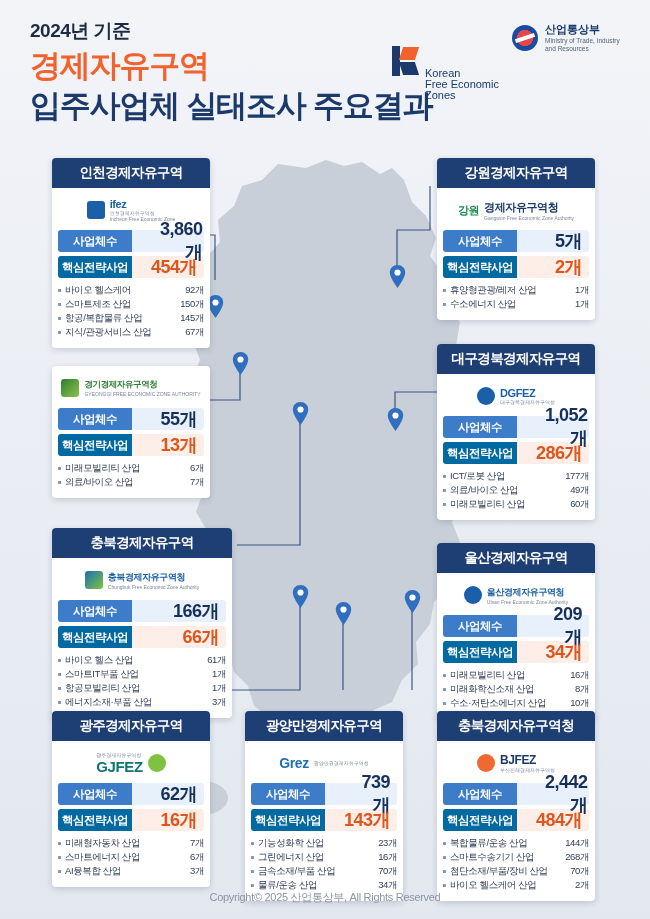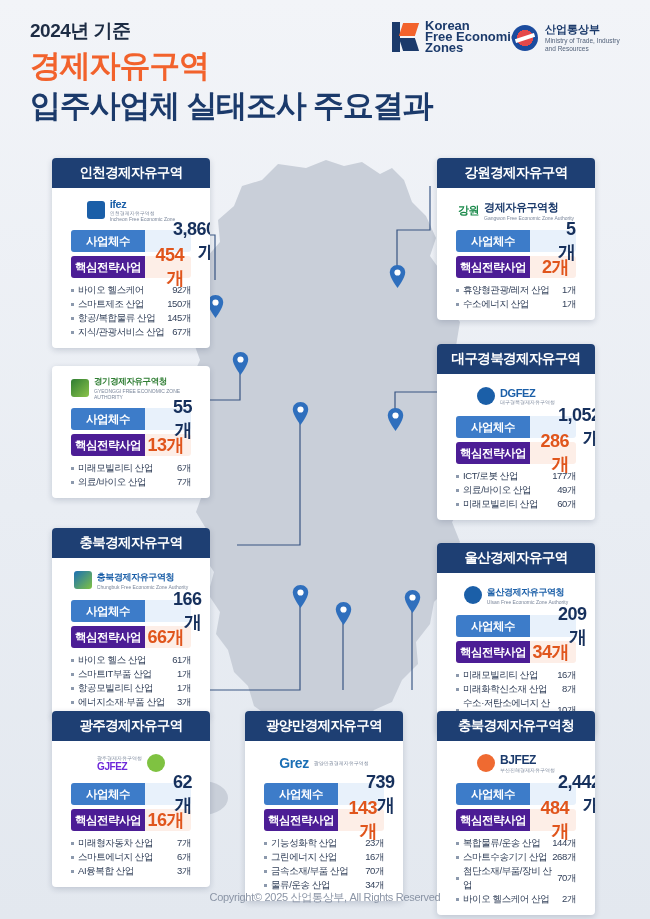--- a/index.html
+++ b/index.html
@@ -45,21 +45,21 @@
     background: #1b3a6b;
   }
   .kfez-mark .bar2 {
     position: absolute; left: 9px; top: 1px; width: 16px; height: 13px;
     background: #f2622c; transform: skewX(-18deg);
   }
   .kfez-mark .bar3 {
     position: absolute; left: 9px; top: 16px; width: 16px; height: 13px;
     background: #1b3a6b; transform: skewX(18deg);
   }
-  .kfez-text { font-size: 13px; line-height: 11px; font-weight: bold; color: #1b3a6b; }
+  .kfez-text { font-size: 11px; line-height: 11px; font-weight: normal; color: #1b3a6b; margin-top: 48px; }
 
   .logo-motie {
     position: absolute; left: 512px; top: 22px;
     display: flex; align-items: center; gap: 7px;
   }
   .motie-mark {
     width: 26px; height: 26px; border-radius: 50%;
     background: radial-gradient(circle at 50% 50%, #e4484a 0 45%, #1b4b9e 45% 100%);
     position: relative; overflow: hidden;
   }
@@ -85,21 +85,21 @@
     background: #ffffff;
     border-radius: 4px;
     box-shadow: 0 2px 6px rgba(20,40,70,0.18);
     overflow: hidden;
   }
   .card-title {
     background: #1e3f73; color: #fff;
     font-size: 13.5px; font-weight: bold; letter-spacing: -0.6px;
     text-align: center; padding: 6px 0 6px;
   }
-  .card-body { padding: 7px 19px 9px; }
+  .card-body { padding: 7px 6px 9px; }
   .logo-row {
     height: 30px; display: flex; align-items: center; justify-content: center;
     gap: 5px; margin-bottom: 5px;
   }
   .logo-row .lmark {
     width: 18px; height: 18px; border-radius: 3px; flex: none;
   }
   .logo-row .ltxt {
     font-size: 11px; font-weight: bold; letter-spacing: -0.4px;
   }
@@ -115,21 +115,21 @@
     letter-spacing: -0.5px; border-radius: 3px 0 0 3px;
   }
   .stat .val {
     flex: 1; text-align: right; font-size: 18px; font-weight: bold;
     letter-spacing: -0.5px;
   }
   .stat.blue { background: #e8f1fb; gap: 28px; }
   .stat.blue .lbl { background: #3d7cc9; }
   .stat.blue .val { color: #16305c; }
   .stat.orange { background: #fdeee7; }
-  .stat.orange .lbl { background: #4c1d95; }
+  .stat.orange .lbl { background: #0369a1; }
   .stat.orange .val { color: #e0551c; }
 
   .items { margin-top: 5px; }
   .item {
     display: flex; align-items: center; font-size: 9.5px; color: #33415a;
     line-height: 14px; letter-spacing: -0.4px;
   }
   .item .dot {
     width: 3px; height: 3px; background: #8c99ad; margin-right: 4px; flex: none;
   }
@@ -411,21 +411,21 @@
           </div>
         <div class="item">
             <span class="dot"></span>
             <span class="nm">미래모빌리티 산업</span>
             <span class="ct">60개</span>
           </div>
       </div>
     </div>
   </div>
 
-  <div class="card" style="left:52px; top:528px; width:158px;">
+  <div class="card" style="left:52px; top:528px; width:180px;">
     <div class="card-title">충북경제자유구역</div>
     <div class="card-body">
       <div class="logo-row">
         <div class="lmark" style="background:linear-gradient(135deg,#1b6fb5,#7fc241)"></div>
         <div>
           <div class="ltxt" style="color:#1b5fa8; font-size:9px">충북경제자유구역청</div>
           <div class="lsub">Chungbuk Free Economic Zone Authority</div>
         </div>
       </div>
       <div class="stat blue">
@@ -498,21 +498,21 @@
       </div>
     </div>
   </div>
 
   <div class="card" style="left:52px; top:711px; width:158px;">
     <div class="card-title">광주경제자유구역</div>
     <div class="card-body">
       <div class="logo-row">
         <div>
           <div class="lsub">광주경제자유구역청</div>
-          <div class="ltxt" style="color:#6d28d9; font-size:10px">GJFEZ</div>
+          <div class="ltxt" style="color:#0f766e; font-size:15px">GJFEZ</div>
         </div>
         <div class="lmark" style="background:#7fc241; border-radius:50%"></div>
       </div>
       <div class="stat blue">
         <span class="lbl">사업체수</span>
         <span class="val">62개</span>
       </div>
       <div class="stat orange">
         <span class="lbl">핵심전략사업</span>
         <span class="val">16개</span>

